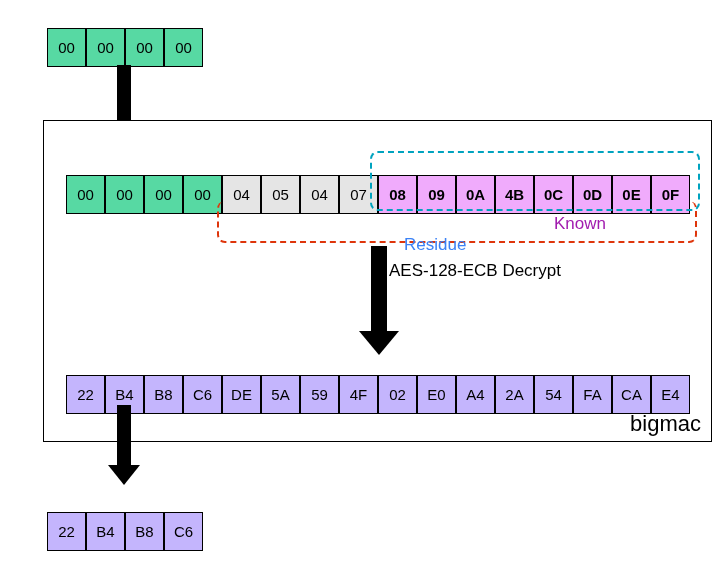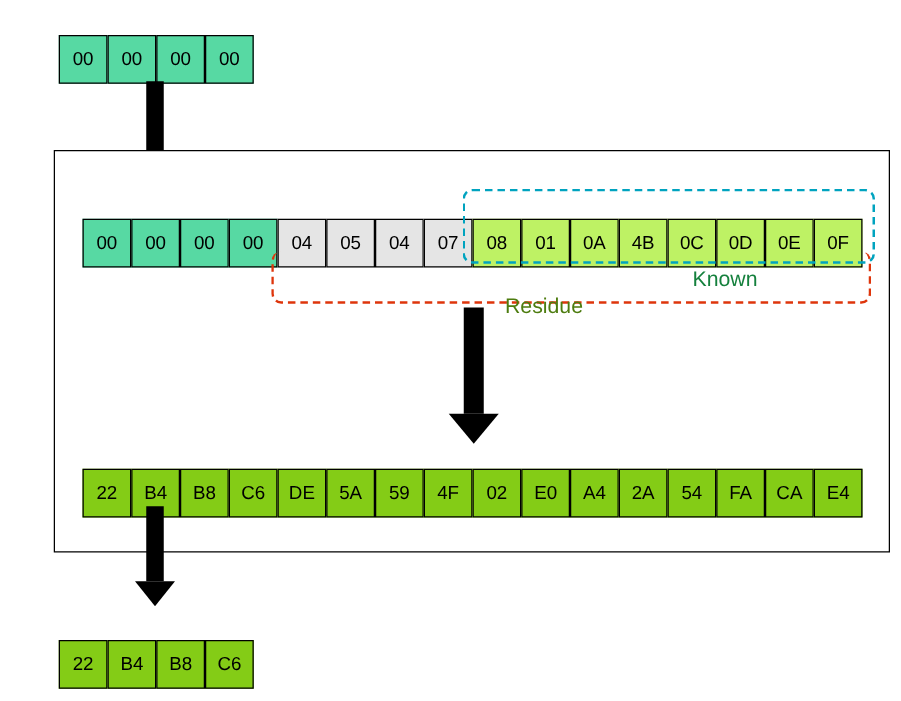--- a/index.html
+++ b/index.html
@@ -23,39 +23,39 @@
     width: 39px;
     height: 39px;
   }
   .row {
     position: absolute;
     display: flex;
     margin-top: 14px;
   }
   .green { background: #57D9A3; }
   .red   { background: #e5e5e5; }
-  .teal  { background: #bef264; }
-  .blue  { background: #84cc16; }
+  .teal  { background: #f0abfc; font-weight: bold; }
+  .blue  { background: #c4b5fd; }
 
   .bigbox {
     position: absolute;
     left: 43px;
     top: 120px;
     width: 667px;
     height: 320px;
     border: 1px solid #000;
     background: #fff;
   }
 
   .label {
     position: absolute;
     font-size: 17px;
   }
-  .label.red-text   { color: #4d7c0f; }
-  .label.teal-text  { color: #15803d; }
+  .label.red-text   { color: #3b82f6; }
+  .label.teal-text  { color: #a21caf; }
   .label.bigmac     { font-size: 22px; right: 10px; bottom: 4px; }
 
   
   .dashed {
     position: absolute;
     border: 2.5px dashed;
     border-radius: 8px;
     box-sizing: border-box;
   }
   .dashed.red-box  { border-color: #DE350B; border-top: none; }
@@ -99,35 +99,36 @@
   <div class="row" style="left:22px; top:40px;">
     <div class="cell green">00</div>
     <div class="cell green">00</div>
     <div class="cell green">00</div>
     <div class="cell green">00</div>
     <div class="cell red">04</div>
     <div class="cell red">05</div>
     <div class="cell red">04</div>
     <div class="cell red">07</div>
     <div class="cell teal">08</div>
-    <div class="cell teal">01</div>
+    <div class="cell teal">09</div>
     <div class="cell teal">0A</div>
     <div class="cell teal">4B</div>
     <div class="cell teal">0C</div>
     <div class="cell teal">0D</div>
     <div class="cell teal">0E</div>
     <div class="cell teal">0F</div>
   </div>
 
   <div class="dashed teal-box" style="left:326px; top:30px; width:330px; height:60px;"></div>
 
   <div class="dashed red-box" style="left:173px; top:80px; width:480px; height:42px;"></div>
 
   <div class="label teal-text" style="left:510px; top:93px;">Known</div>
   <div class="label red-text" style="left:360px; top:114px;">Residue</div>
+  <div class="label" style="left:345px; top:140px;">AES-128-ECB Decrypt</div>
 
   <div class="arrow" style="left:315px; top:125px;">
     <div class="shaft" style="height:85px; width:16px;"></div>
     <div class="head" style="border-left-width:20px; border-right-width:20px; border-top-width:24px;"></div>
   </div>
 
   <div class="row" style="left:22px; top:240px;">
     <div class="cell blue">22</div>
     <div class="cell blue">B4</div>
     <div class="cell blue">B8</div>
@@ -139,20 +140,21 @@
     <div class="cell blue">02</div>
     <div class="cell blue">E0</div>
     <div class="cell blue">A4</div>
     <div class="cell blue">2A</div>
     <div class="cell blue">54</div>
     <div class="cell blue">FA</div>
     <div class="cell blue">CA</div>
     <div class="cell blue">E4</div>
   </div>
 
+  <div class="label bigmac">bigmac</div>
 </div>
 
 <div class="arrow" style="left:108px; top:405px;">
   <div class="shaft" style="height:60px;"></div>
   <div class="head"></div>
 </div>
 
 <div class="row" style="left:47px; top:498px;">
   <div class="cell blue">22</div>
   <div class="cell blue">B4</div>

